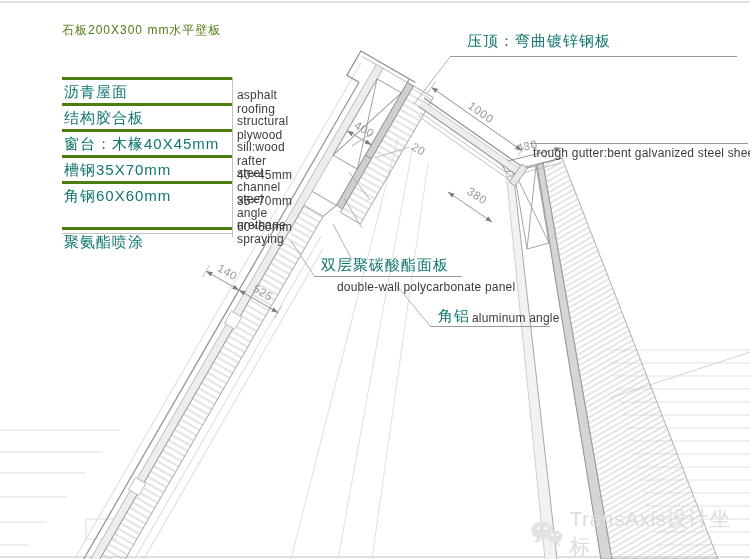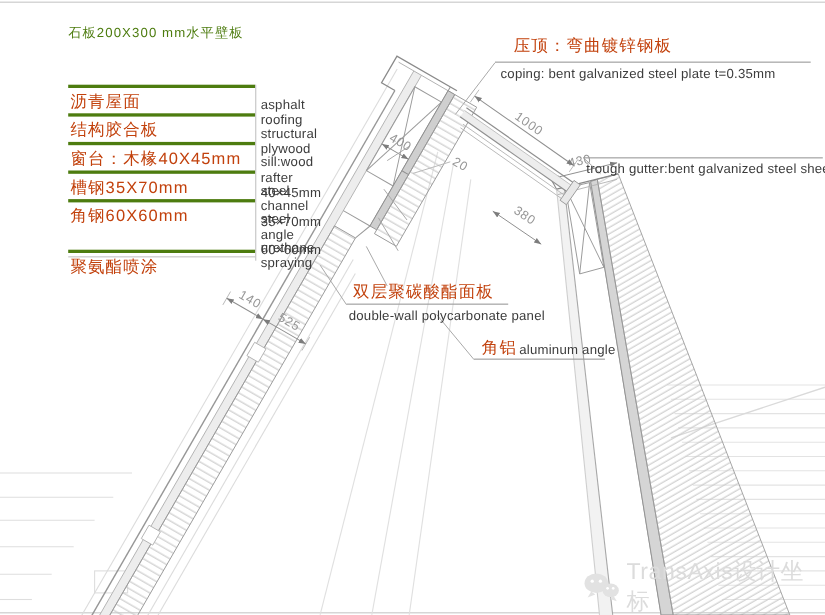--- a/index.html
+++ b/index.html
@@ -1,20 +1,20 @@
 <!DOCTYPE html>
 <html><head>
 <meta charset="utf-8">
 <style>
   html,body{margin:0;padding:0;background:#ffffff;}
   #canvas{position:relative;width:750px;height:559px;background:#ffffff;overflow:hidden;
           font-family:"Liberation Sans",sans-serif;}
   #draw{position:absolute;left:0;top:0;z-index:1;}
   .lbl{position:absolute;z-index:2;white-space:nowrap;}
-  .zh{font-size:15px;color:#c2410c;letter-spacing:1px;}
+  .zh{font-size:15px;color:#0f766e;letter-spacing:1px;}
   .zh-big{font-size:12px;color:#4d7c0f;letter-spacing:1px;line-height:1.45;white-space:normal;width:210px;}
   .en{font-size:12px;color:#3c3c3c;letter-spacing:0.2px;}
   .rule{position:absolute;z-index:2;height:0;border-top:1px solid #9a9a9a;}
   
   .cnrow{position:absolute;left:62px;width:170px;height:26px;border-top:3px solid #4d7c0f;z-index:2;}
   .cnrow .zh{position:absolute;left:2px;top:3px;}
   .tbl-bottom{position:absolute;left:62px;width:170px;height:0;border-top:1px solid #c3c3c3;z-index:2;}
   .vline{position:absolute;left:232px;top:77px;width:0;height:160px;border-left:1px solid #c3c3c3;z-index:2;}
   .enrow{position:absolute;left:237px;height:26px;z-index:2;}
   .enrow .en{position:absolute;left:0;top:11px;}
@@ -219,28 +219,27 @@
     <div class="enrow" style="top:181px;">
         <span class="en">steel angle 60×60mm</span>
       </div>
     <div class="enrow" style="top:207px;">
         <span class="en">urethane spraying</span>
       </div>
   </div>
 
   <div class="lbl zh" style="left:467px;top:32px;">压顶：弯曲镀锌钢板</div>
   <div class="rule" style="left:450px;top:56px;width:287px;"></div>
-  <div class="lbl en" style="left:455px;top:60px;">coping: bent galvanized steel plate t=0.35mm</div>
 
   <div class="rule" style="left:530px;top:143px;width:218px;"></div>
   <div class="lbl en" style="left:533px;top:146px;">trough gutter:bent galvanized steel sheet t=0.35m</div>
 
   <div class="lbl zh" style="left:321px;top:256px;">双层聚碳酸酯面板</div>
   <div class="rule" style="left:315px;top:276px;width:147px;"></div>
-  <div class="lbl en" style="left:317px;top:280px;">double-wall polycarbonate panel</div>
+  <div class="lbl en" style="left:337px;top:280px;">double-wall polycarbonate panel</div>
 
   <div class="lbl zh" style="left:438px;top:307px;text-align:right;">角铝</div>
   <div class="lbl en" style="left:472px;top:311px;text-align:center;">aluminum angle</div>
   <div class="rule" style="left:431px;top:326px;width:119px;"></div>
 
   <div class="wm">
     <svg width="34" height="30" viewBox="0 0 36 30">
       <ellipse cx="13" cy="12" rx="11.5" ry="9.5" fill="#e2e2e2"></ellipse>
       <path d="M8,20 l-3.5,6 l7.5,-3 z" fill="#e2e2e2"></path>
       <ellipse cx="27" cy="19" rx="8" ry="6.8" fill="#e2e2e2"></ellipse>

